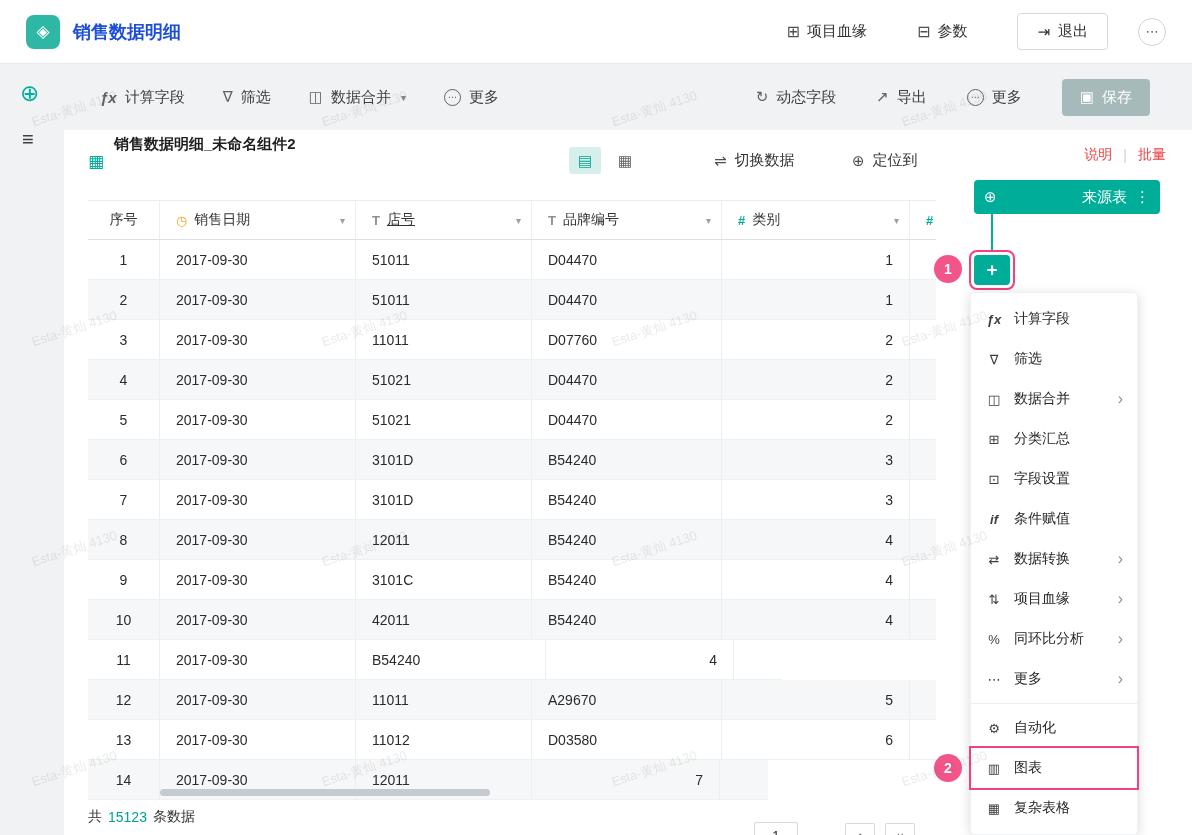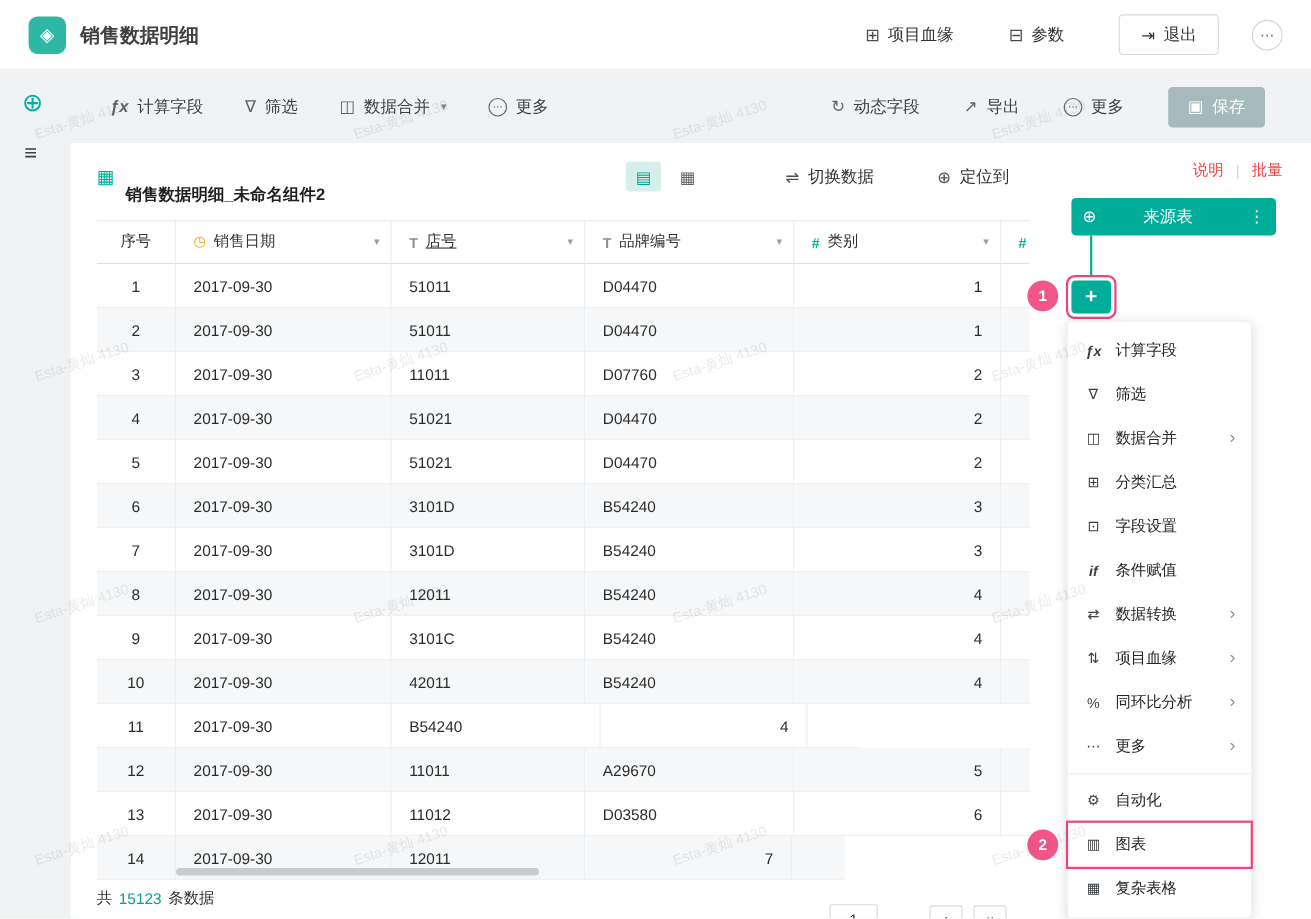--- a/index.html
+++ b/index.html
@@ -5,21 +5,21 @@
   * { margin:0; padding:0; box-sizing:border-box; }
   html,body { width:1192px; height:835px; }
   body { font-family:"Liberation Sans","DejaVu Sans",sans-serif; color:#262626; }
   .page { position:relative; width:1192px; height:835px; background:#f0f2f3; overflow:hidden; }
 
   
   .hdr { position:absolute; left:0; top:0; width:1192px; height:64px; background:#fff;
          border-bottom:1px solid #e8eaec; display:flex; align-items:center; padding:0 26px; z-index:20; }
   .logo { width:34px; height:34px; border-radius:8px; background:#2eb7a4; color:#fff; font-size:17px;
           display:flex; align-items:center; justify-content:center; margin-right:13px; }
-  .hdr-title { font-size:18px; font-weight:bold; color:#404040; }
+  .hdr-title { font-size:18px; font-weight:bold; color:#1d4ed8; }
   .hdr-spacer { flex:1; }
   .hdr-item { display:flex; align-items:center; gap:7px; font-size:15px; color:#333; margin-left:50px; cursor:pointer; }
   .hdr-item .ic { font-size:16px; color:#4a4f52; }
   .exit-btn { display:flex; align-items:center; gap:8px; font-size:15px; color:#333; margin-left:50px;
               border:1px solid #d9d9d9; border-radius:4px; padding:8px 19px; background:#fff; cursor:pointer; }
   .circle-ic { width:28px; height:28px; border:1px solid #cfd3d6; border-radius:50%; color:#5f6368;
                display:flex; align-items:center; justify-content:center; font-size:13px; margin-left:30px; cursor:pointer; }
 
   
   .rail { position:absolute; left:0; top:64px; width:64px; height:771px; background:#f0f2f3; z-index:15; }
@@ -35,21 +35,21 @@
   .dd-caret { font-size:10px; color:#7d848a; margin-left:2px; }
   .circle-dots { width:17px; height:17px; border:1.4px solid #5f6368; border-radius:50%; display:inline-flex;
                  align-items:center; justify-content:center; font-size:9px; color:#5f6368; }
   .tbar-right { margin-left:auto; display:flex; align-items:center; gap:40px; }
   .save-btn { display:flex; align-items:center; gap:8px; background:#a6babc; color:#fff; font-size:15px;
               border:none; border-radius:4px; padding:9px 18px; cursor:pointer; }
 
   
   .card { position:absolute; left:64px; top:130px; width:1128px; height:705px; background:#fff; z-index:10; }
   .sheet-ic { position:absolute; left:24px; top:21px; font-size:17px; color:#00b09c; }
-  .sheet-title { position:absolute; left:50px; top:38px; font-size:15px; font-weight:bold; color:#1f1f1f; }
+  .sheet-title { position:absolute; left:50px; top:5px; font-size:15px; font-weight:bold; color:#1f1f1f; }
   .toggles { position:absolute; left:505px; top:17px; display:flex; gap:8px; }
   .toggle { width:32px; height:27px; border-radius:3px; display:flex; align-items:center; justify-content:center;
             font-size:15px; color:#5f6368; cursor:pointer; }
   .toggle.active { background:#d6efeb; color:#00a392; }
   .sheet-act { position:absolute; top:21px; display:flex; align-items:center; gap:8px; font-size:15px; color:#333; cursor:pointer; }
   .sheet-act .ic { font-size:15px; color:#4a4f52; }
   .doc-links { position:absolute; right:26px; top:16px; display:flex; align-items:center; gap:11px; font-size:14px; }
   .doc-links a { color:#ef4444; text-decoration:none; cursor:pointer; }
   .doc-sep { color:#d0d4d7; }
 
@@ -78,21 +78,21 @@
   .page-input { width:44px; height:28px; border:1px solid #d9d9d9; border-radius:2px; text-align:center;
                 font-size:14px; color:#333; font-family:inherit; }
   .page-total { font-size:14px; color:#333;margin-top:44px; }
   .step-btn { width:30px; height:26px; border:1px solid #d9d9d9; border-radius:2px; background:#fff; color:#666;
               font-size:11px; display:flex; align-items:center; justify-content:center; cursor:pointer; }
 
   
   .src-btn { position:absolute; left:974px; top:180px; width:186px; height:34px; background:#00ad99; color:#fff;
              border-radius:4px; display:flex; align-items:center; padding:0 10px; z-index:30; cursor:pointer; }
   .src-btn .ic { font-size:15px; }
-  .src-label { flex:1; text-align:center; font-size:15px; }
+  .src-label { flex:1; text-align:right; font-size:15px; }
   .src-kebab { font-size:15px; padding-left:8px; cursor:pointer; }
   .connector { position:absolute; left:991px; top:214px; width:2px; height:38px; background:#00ad99; z-index:30; }
   .plus-wrap { position:absolute; left:969px; top:250px; border:2px solid #f0437e; border-radius:8px; padding:3px; z-index:30; }
   .plus-btn { width:36px; height:30px; background:#00ad99; border-radius:4px; color:#fff; font-size:19px; font-weight:bold;
               display:flex; align-items:center; justify-content:center; cursor:pointer; }
   .badge { position:absolute; width:28px; height:28px; border-radius:50%; background:#f2558a; color:#fff; font-size:14px;
            font-weight:bold; display:flex; align-items:center; justify-content:center; z-index:45; }
   .badge1 { left:934px; top:255px; } .badge2 { left:934px; top:754px; }
   .menu { position:absolute; left:970px; top:292px; width:168px; background:#fff; border-radius:4px; z-index:40;
           box-shadow:0 2px 12px rgba(0,0,0,0.15); border:1px solid #f0f1f2; padding:6px 0; }

